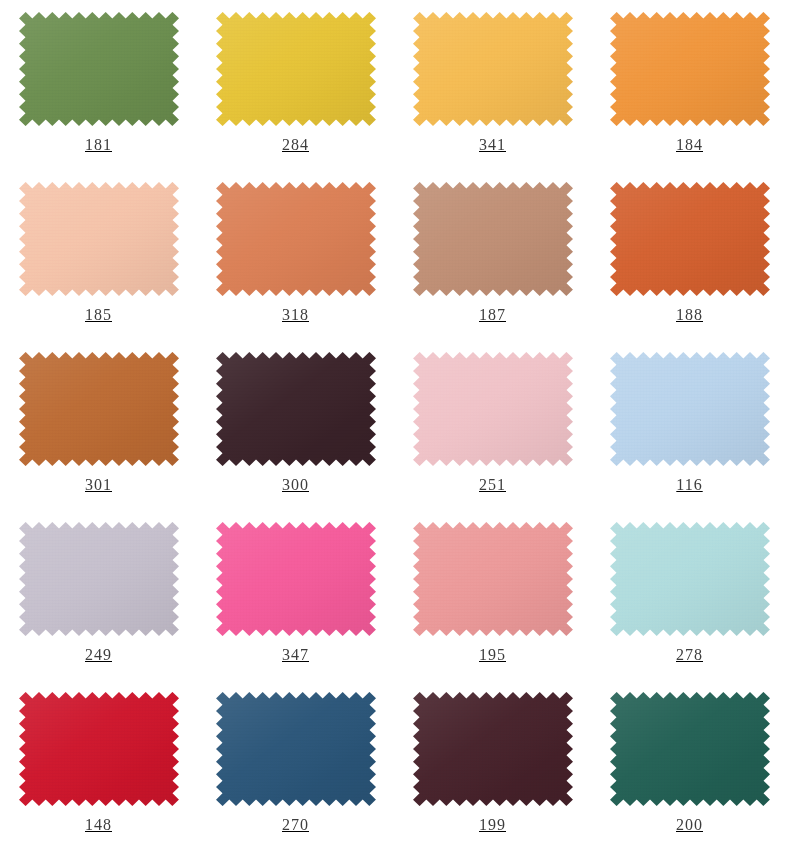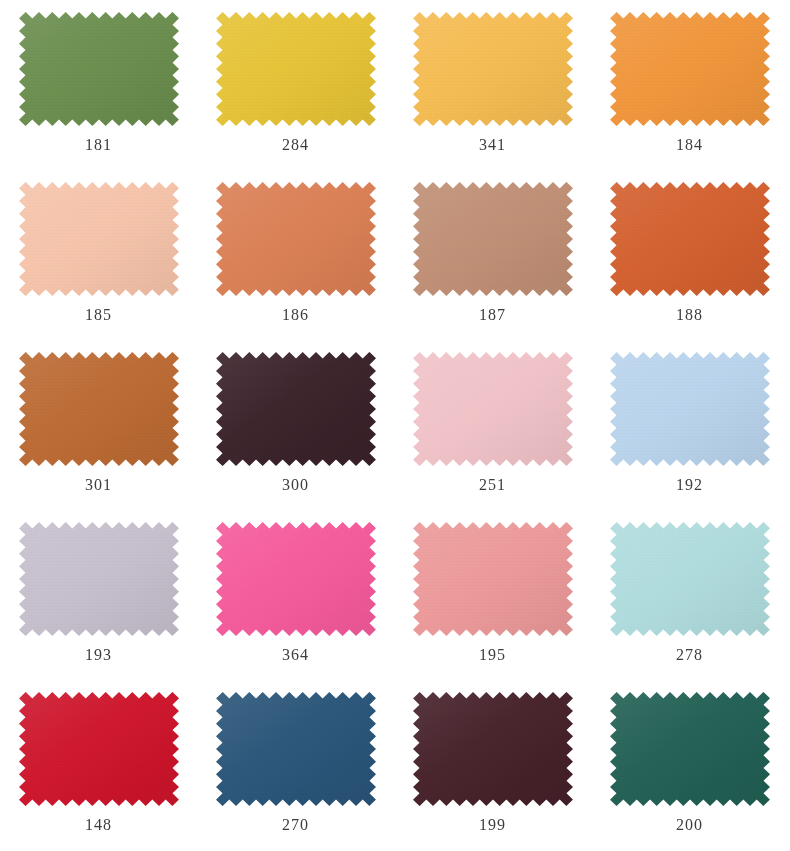--- a/index.html
+++ b/index.html
@@ -24,20 +24,21 @@
     height: 851px;
     align-content: start;
   }
 
   .swatch-cell {
     display: flex;
     flex-direction: column;
     align-items: center;
     justify-content: flex-start;
     padding-top: 12px;
+    text-decoration: underline;
   }
 
   .swatch-figure {
     position: relative;
     width: 160px;
     height: 114px;
     line-height: 0;
   }
 
   .swatch-figure svg {
@@ -203,21 +204,21 @@
               <stop offset="100%" stop-color="#000000" stop-opacity="0.07"></stop>
             </linearGradient>
             <clipPath id="clip5">
               <path d="M 0.00 6.50 L 6.67 0.00 L 13.33 6.50 L 20.00 0.00 L 26.67 6.50 L 33.33 0.00 L 40.00 6.50 L 46.67 0.00 L 53.33 6.50 L 60.00 0.00 L 66.67 6.50 L 73.33 0.00 L 80.00 6.50 L 86.67 0.00 L 93.33 6.50 L 100.00 0.00 L 106.67 6.50 L 113.33 0.00 L 120.00 6.50 L 126.67 0.00 L 133.33 6.50 L 140.00 0.00 L 146.67 6.50 L 153.33 0.00 L 153.50 0.00 L 160.00 6.33 L 153.50 12.67 L 160.00 19.00 L 153.50 25.33 L 160.00 31.67 L 153.50 38.00 L 160.00 44.33 L 153.50 50.67 L 160.00 57.00 L 153.50 63.33 L 160.00 69.67 L 153.50 76.00 L 160.00 82.33 L 153.50 88.67 L 160.00 95.00 L 153.50 101.33 L 160.00 107.67 L 160.00 107.50 L 153.33 114.00 L 146.67 107.50 L 140.00 114.00 L 133.33 107.50 L 126.67 114.00 L 120.00 107.50 L 113.33 114.00 L 106.67 107.50 L 100.00 114.00 L 93.33 107.50 L 86.67 114.00 L 80.00 107.50 L 73.33 114.00 L 66.67 107.50 L 60.00 114.00 L 53.33 107.50 L 46.67 114.00 L 40.00 107.50 L 33.33 114.00 L 26.67 107.50 L 20.00 114.00 L 13.33 107.50 L 6.67 114.00 L 6.50 114.00 L 0.00 107.67 L 6.50 101.33 L 0.00 95.00 L 6.50 88.67 L 0.00 82.33 L 6.50 76.00 L 0.00 69.67 L 6.50 63.33 L 0.00 57.00 L 6.50 50.67 L 0.00 44.33 L 6.50 38.00 L 0.00 31.67 L 6.50 25.33 L 0.00 19.00 L 6.50 12.67 L 0.00 6.33 Z"></path>
             </clipPath>
           </defs>
           <path d="M 0.00 6.50 L 6.67 0.00 L 13.33 6.50 L 20.00 0.00 L 26.67 6.50 L 33.33 0.00 L 40.00 6.50 L 46.67 0.00 L 53.33 6.50 L 60.00 0.00 L 66.67 6.50 L 73.33 0.00 L 80.00 6.50 L 86.67 0.00 L 93.33 6.50 L 100.00 0.00 L 106.67 6.50 L 113.33 0.00 L 120.00 6.50 L 126.67 0.00 L 133.33 6.50 L 140.00 0.00 L 146.67 6.50 L 153.33 0.00 L 153.50 0.00 L 160.00 6.33 L 153.50 12.67 L 160.00 19.00 L 153.50 25.33 L 160.00 31.67 L 153.50 38.00 L 160.00 44.33 L 153.50 50.67 L 160.00 57.00 L 153.50 63.33 L 160.00 69.67 L 153.50 76.00 L 160.00 82.33 L 153.50 88.67 L 160.00 95.00 L 153.50 101.33 L 160.00 107.67 L 160.00 107.50 L 153.33 114.00 L 146.67 107.50 L 140.00 114.00 L 133.33 107.50 L 126.67 114.00 L 120.00 107.50 L 113.33 114.00 L 106.67 107.50 L 100.00 114.00 L 93.33 107.50 L 86.67 114.00 L 80.00 107.50 L 73.33 114.00 L 66.67 107.50 L 60.00 114.00 L 53.33 107.50 L 46.67 114.00 L 40.00 107.50 L 33.33 114.00 L 26.67 107.50 L 20.00 114.00 L 13.33 107.50 L 6.67 114.00 L 6.50 114.00 L 0.00 107.67 L 6.50 101.33 L 0.00 95.00 L 6.50 88.67 L 0.00 82.33 L 6.50 76.00 L 0.00 69.67 L 6.50 63.33 L 0.00 57.00 L 6.50 50.67 L 0.00 44.33 L 6.50 38.00 L 0.00 31.67 L 6.50 25.33 L 0.00 19.00 L 6.50 12.67 L 0.00 6.33 Z" fill="url(#weave5)"></path>
           <rect x="0" y="0" width="160" height="114" fill="url(#sheen5)" clip-path="url(#clip5)"></rect>
         </svg>
       </div>
-      <div class="swatch-label">186</div>
+      <div class="swatch-label">318</div>
     </div>
     <div class="swatch-cell">
       <div class="swatch-figure">
         <svg viewBox="0 0 160 114" width="160" height="114">
           <defs>
             <pattern id="weave6" width="3" height="3" patternUnits="userSpaceOnUse">
               <rect width="3" height="3" fill="#C08F75"></rect>
               <path d="M0 0 H3" stroke="#B4836A" stroke-width="0.7" opacity="0.55"></path>
               <path d="M0 0 V3" stroke="#B4836A" stroke-width="0.7" opacity="0.35"></path>
             </pattern>
@@ -353,21 +354,21 @@
               <stop offset="100%" stop-color="#000000" stop-opacity="0.07"></stop>
             </linearGradient>
             <clipPath id="clip11">
               <path d="M 0.00 6.50 L 6.67 0.00 L 13.33 6.50 L 20.00 0.00 L 26.67 6.50 L 33.33 0.00 L 40.00 6.50 L 46.67 0.00 L 53.33 6.50 L 60.00 0.00 L 66.67 6.50 L 73.33 0.00 L 80.00 6.50 L 86.67 0.00 L 93.33 6.50 L 100.00 0.00 L 106.67 6.50 L 113.33 0.00 L 120.00 6.50 L 126.67 0.00 L 133.33 6.50 L 140.00 0.00 L 146.67 6.50 L 153.33 0.00 L 153.50 0.00 L 160.00 6.33 L 153.50 12.67 L 160.00 19.00 L 153.50 25.33 L 160.00 31.67 L 153.50 38.00 L 160.00 44.33 L 153.50 50.67 L 160.00 57.00 L 153.50 63.33 L 160.00 69.67 L 153.50 76.00 L 160.00 82.33 L 153.50 88.67 L 160.00 95.00 L 153.50 101.33 L 160.00 107.67 L 160.00 107.50 L 153.33 114.00 L 146.67 107.50 L 140.00 114.00 L 133.33 107.50 L 126.67 114.00 L 120.00 107.50 L 113.33 114.00 L 106.67 107.50 L 100.00 114.00 L 93.33 107.50 L 86.67 114.00 L 80.00 107.50 L 73.33 114.00 L 66.67 107.50 L 60.00 114.00 L 53.33 107.50 L 46.67 114.00 L 40.00 107.50 L 33.33 114.00 L 26.67 107.50 L 20.00 114.00 L 13.33 107.50 L 6.67 114.00 L 6.50 114.00 L 0.00 107.67 L 6.50 101.33 L 0.00 95.00 L 6.50 88.67 L 0.00 82.33 L 6.50 76.00 L 0.00 69.67 L 6.50 63.33 L 0.00 57.00 L 6.50 50.67 L 0.00 44.33 L 6.50 38.00 L 0.00 31.67 L 6.50 25.33 L 0.00 19.00 L 6.50 12.67 L 0.00 6.33 Z"></path>
             </clipPath>
           </defs>
           <path d="M 0.00 6.50 L 6.67 0.00 L 13.33 6.50 L 20.00 0.00 L 26.67 6.50 L 33.33 0.00 L 40.00 6.50 L 46.67 0.00 L 53.33 6.50 L 60.00 0.00 L 66.67 6.50 L 73.33 0.00 L 80.00 6.50 L 86.67 0.00 L 93.33 6.50 L 100.00 0.00 L 106.67 6.50 L 113.33 0.00 L 120.00 6.50 L 126.67 0.00 L 133.33 6.50 L 140.00 0.00 L 146.67 6.50 L 153.33 0.00 L 153.50 0.00 L 160.00 6.33 L 153.50 12.67 L 160.00 19.00 L 153.50 25.33 L 160.00 31.67 L 153.50 38.00 L 160.00 44.33 L 153.50 50.67 L 160.00 57.00 L 153.50 63.33 L 160.00 69.67 L 153.50 76.00 L 160.00 82.33 L 153.50 88.67 L 160.00 95.00 L 153.50 101.33 L 160.00 107.67 L 160.00 107.50 L 153.33 114.00 L 146.67 107.50 L 140.00 114.00 L 133.33 107.50 L 126.67 114.00 L 120.00 107.50 L 113.33 114.00 L 106.67 107.50 L 100.00 114.00 L 93.33 107.50 L 86.67 114.00 L 80.00 107.50 L 73.33 114.00 L 66.67 107.50 L 60.00 114.00 L 53.33 107.50 L 46.67 114.00 L 40.00 107.50 L 33.33 114.00 L 26.67 107.50 L 20.00 114.00 L 13.33 107.50 L 6.67 114.00 L 6.50 114.00 L 0.00 107.67 L 6.50 101.33 L 0.00 95.00 L 6.50 88.67 L 0.00 82.33 L 6.50 76.00 L 0.00 69.67 L 6.50 63.33 L 0.00 57.00 L 6.50 50.67 L 0.00 44.33 L 6.50 38.00 L 0.00 31.67 L 6.50 25.33 L 0.00 19.00 L 6.50 12.67 L 0.00 6.33 Z" fill="url(#weave11)"></path>
           <rect x="0" y="0" width="160" height="114" fill="url(#sheen11)" clip-path="url(#clip11)"></rect>
         </svg>
       </div>
-      <div class="swatch-label">192</div>
+      <div class="swatch-label">116</div>
     </div>
     <div class="swatch-cell">
       <div class="swatch-figure">
         <svg viewBox="0 0 160 114" width="160" height="114">
           <defs>
             <pattern id="weave12" width="3" height="3" patternUnits="userSpaceOnUse">
               <rect width="3" height="3" fill="#C6C0CD"></rect>
               <path d="M0 0 H3" stroke="#BAB3C3" stroke-width="0.7" opacity="0.55"></path>
               <path d="M0 0 V3" stroke="#BAB3C3" stroke-width="0.7" opacity="0.35"></path>
             </pattern>
@@ -378,21 +379,21 @@
               <stop offset="100%" stop-color="#000000" stop-opacity="0.07"></stop>
             </linearGradient>
             <clipPath id="clip12">
               <path d="M 0.00 6.50 L 6.67 0.00 L 13.33 6.50 L 20.00 0.00 L 26.67 6.50 L 33.33 0.00 L 40.00 6.50 L 46.67 0.00 L 53.33 6.50 L 60.00 0.00 L 66.67 6.50 L 73.33 0.00 L 80.00 6.50 L 86.67 0.00 L 93.33 6.50 L 100.00 0.00 L 106.67 6.50 L 113.33 0.00 L 120.00 6.50 L 126.67 0.00 L 133.33 6.50 L 140.00 0.00 L 146.67 6.50 L 153.33 0.00 L 153.50 0.00 L 160.00 6.33 L 153.50 12.67 L 160.00 19.00 L 153.50 25.33 L 160.00 31.67 L 153.50 38.00 L 160.00 44.33 L 153.50 50.67 L 160.00 57.00 L 153.50 63.33 L 160.00 69.67 L 153.50 76.00 L 160.00 82.33 L 153.50 88.67 L 160.00 95.00 L 153.50 101.33 L 160.00 107.67 L 160.00 107.50 L 153.33 114.00 L 146.67 107.50 L 140.00 114.00 L 133.33 107.50 L 126.67 114.00 L 120.00 107.50 L 113.33 114.00 L 106.67 107.50 L 100.00 114.00 L 93.33 107.50 L 86.67 114.00 L 80.00 107.50 L 73.33 114.00 L 66.67 107.50 L 60.00 114.00 L 53.33 107.50 L 46.67 114.00 L 40.00 107.50 L 33.33 114.00 L 26.67 107.50 L 20.00 114.00 L 13.33 107.50 L 6.67 114.00 L 6.50 114.00 L 0.00 107.67 L 6.50 101.33 L 0.00 95.00 L 6.50 88.67 L 0.00 82.33 L 6.50 76.00 L 0.00 69.67 L 6.50 63.33 L 0.00 57.00 L 6.50 50.67 L 0.00 44.33 L 6.50 38.00 L 0.00 31.67 L 6.50 25.33 L 0.00 19.00 L 6.50 12.67 L 0.00 6.33 Z"></path>
             </clipPath>
           </defs>
           <path d="M 0.00 6.50 L 6.67 0.00 L 13.33 6.50 L 20.00 0.00 L 26.67 6.50 L 33.33 0.00 L 40.00 6.50 L 46.67 0.00 L 53.33 6.50 L 60.00 0.00 L 66.67 6.50 L 73.33 0.00 L 80.00 6.50 L 86.67 0.00 L 93.33 6.50 L 100.00 0.00 L 106.67 6.50 L 113.33 0.00 L 120.00 6.50 L 126.67 0.00 L 133.33 6.50 L 140.00 0.00 L 146.67 6.50 L 153.33 0.00 L 153.50 0.00 L 160.00 6.33 L 153.50 12.67 L 160.00 19.00 L 153.50 25.33 L 160.00 31.67 L 153.50 38.00 L 160.00 44.33 L 153.50 50.67 L 160.00 57.00 L 153.50 63.33 L 160.00 69.67 L 153.50 76.00 L 160.00 82.33 L 153.50 88.67 L 160.00 95.00 L 153.50 101.33 L 160.00 107.67 L 160.00 107.50 L 153.33 114.00 L 146.67 107.50 L 140.00 114.00 L 133.33 107.50 L 126.67 114.00 L 120.00 107.50 L 113.33 114.00 L 106.67 107.50 L 100.00 114.00 L 93.33 107.50 L 86.67 114.00 L 80.00 107.50 L 73.33 114.00 L 66.67 107.50 L 60.00 114.00 L 53.33 107.50 L 46.67 114.00 L 40.00 107.50 L 33.33 114.00 L 26.67 107.50 L 20.00 114.00 L 13.33 107.50 L 6.67 114.00 L 6.50 114.00 L 0.00 107.67 L 6.50 101.33 L 0.00 95.00 L 6.50 88.67 L 0.00 82.33 L 6.50 76.00 L 0.00 69.67 L 6.50 63.33 L 0.00 57.00 L 6.50 50.67 L 0.00 44.33 L 6.50 38.00 L 0.00 31.67 L 6.50 25.33 L 0.00 19.00 L 6.50 12.67 L 0.00 6.33 Z" fill="url(#weave12)"></path>
           <rect x="0" y="0" width="160" height="114" fill="url(#sheen12)" clip-path="url(#clip12)"></rect>
         </svg>
       </div>
-      <div class="swatch-label">193</div>
+      <div class="swatch-label">249</div>
     </div>
     <div class="swatch-cell">
       <div class="swatch-figure">
         <svg viewBox="0 0 160 114" width="160" height="114">
           <defs>
             <pattern id="weave13" width="3" height="3" patternUnits="userSpaceOnUse">
               <rect width="3" height="3" fill="#F55B9B"></rect>
               <path d="M0 0 H3" stroke="#EC4F91" stroke-width="0.7" opacity="0.55"></path>
               <path d="M0 0 V3" stroke="#EC4F91" stroke-width="0.7" opacity="0.35"></path>
             </pattern>
@@ -403,21 +404,21 @@
               <stop offset="100%" stop-color="#000000" stop-opacity="0.07"></stop>
             </linearGradient>
             <clipPath id="clip13">
               <path d="M 0.00 6.50 L 6.67 0.00 L 13.33 6.50 L 20.00 0.00 L 26.67 6.50 L 33.33 0.00 L 40.00 6.50 L 46.67 0.00 L 53.33 6.50 L 60.00 0.00 L 66.67 6.50 L 73.33 0.00 L 80.00 6.50 L 86.67 0.00 L 93.33 6.50 L 100.00 0.00 L 106.67 6.50 L 113.33 0.00 L 120.00 6.50 L 126.67 0.00 L 133.33 6.50 L 140.00 0.00 L 146.67 6.50 L 153.33 0.00 L 153.50 0.00 L 160.00 6.33 L 153.50 12.67 L 160.00 19.00 L 153.50 25.33 L 160.00 31.67 L 153.50 38.00 L 160.00 44.33 L 153.50 50.67 L 160.00 57.00 L 153.50 63.33 L 160.00 69.67 L 153.50 76.00 L 160.00 82.33 L 153.50 88.67 L 160.00 95.00 L 153.50 101.33 L 160.00 107.67 L 160.00 107.50 L 153.33 114.00 L 146.67 107.50 L 140.00 114.00 L 133.33 107.50 L 126.67 114.00 L 120.00 107.50 L 113.33 114.00 L 106.67 107.50 L 100.00 114.00 L 93.33 107.50 L 86.67 114.00 L 80.00 107.50 L 73.33 114.00 L 66.67 107.50 L 60.00 114.00 L 53.33 107.50 L 46.67 114.00 L 40.00 107.50 L 33.33 114.00 L 26.67 107.50 L 20.00 114.00 L 13.33 107.50 L 6.67 114.00 L 6.50 114.00 L 0.00 107.67 L 6.50 101.33 L 0.00 95.00 L 6.50 88.67 L 0.00 82.33 L 6.50 76.00 L 0.00 69.67 L 6.50 63.33 L 0.00 57.00 L 6.50 50.67 L 0.00 44.33 L 6.50 38.00 L 0.00 31.67 L 6.50 25.33 L 0.00 19.00 L 6.50 12.67 L 0.00 6.33 Z"></path>
             </clipPath>
           </defs>
           <path d="M 0.00 6.50 L 6.67 0.00 L 13.33 6.50 L 20.00 0.00 L 26.67 6.50 L 33.33 0.00 L 40.00 6.50 L 46.67 0.00 L 53.33 6.50 L 60.00 0.00 L 66.67 6.50 L 73.33 0.00 L 80.00 6.50 L 86.67 0.00 L 93.33 6.50 L 100.00 0.00 L 106.67 6.50 L 113.33 0.00 L 120.00 6.50 L 126.67 0.00 L 133.33 6.50 L 140.00 0.00 L 146.67 6.50 L 153.33 0.00 L 153.50 0.00 L 160.00 6.33 L 153.50 12.67 L 160.00 19.00 L 153.50 25.33 L 160.00 31.67 L 153.50 38.00 L 160.00 44.33 L 153.50 50.67 L 160.00 57.00 L 153.50 63.33 L 160.00 69.67 L 153.50 76.00 L 160.00 82.33 L 153.50 88.67 L 160.00 95.00 L 153.50 101.33 L 160.00 107.67 L 160.00 107.50 L 153.33 114.00 L 146.67 107.50 L 140.00 114.00 L 133.33 107.50 L 126.67 114.00 L 120.00 107.50 L 113.33 114.00 L 106.67 107.50 L 100.00 114.00 L 93.33 107.50 L 86.67 114.00 L 80.00 107.50 L 73.33 114.00 L 66.67 107.50 L 60.00 114.00 L 53.33 107.50 L 46.67 114.00 L 40.00 107.50 L 33.33 114.00 L 26.67 107.50 L 20.00 114.00 L 13.33 107.50 L 6.67 114.00 L 6.50 114.00 L 0.00 107.67 L 6.50 101.33 L 0.00 95.00 L 6.50 88.67 L 0.00 82.33 L 6.50 76.00 L 0.00 69.67 L 6.50 63.33 L 0.00 57.00 L 6.50 50.67 L 0.00 44.33 L 6.50 38.00 L 0.00 31.67 L 6.50 25.33 L 0.00 19.00 L 6.50 12.67 L 0.00 6.33 Z" fill="url(#weave13)"></path>
           <rect x="0" y="0" width="160" height="114" fill="url(#sheen13)" clip-path="url(#clip13)"></rect>
         </svg>
       </div>
-      <div class="swatch-label">364</div>
+      <div class="swatch-label">347</div>
     </div>
     <div class="swatch-cell">
       <div class="swatch-figure">
         <svg viewBox="0 0 160 114" width="160" height="114">
           <defs>
             <pattern id="weave14" width="3" height="3" patternUnits="userSpaceOnUse">
               <rect width="3" height="3" fill="#EC9A9A"></rect>
               <path d="M0 0 H3" stroke="#E38D8D" stroke-width="0.7" opacity="0.55"></path>
               <path d="M0 0 V3" stroke="#E38D8D" stroke-width="0.7" opacity="0.35"></path>
             </pattern>

